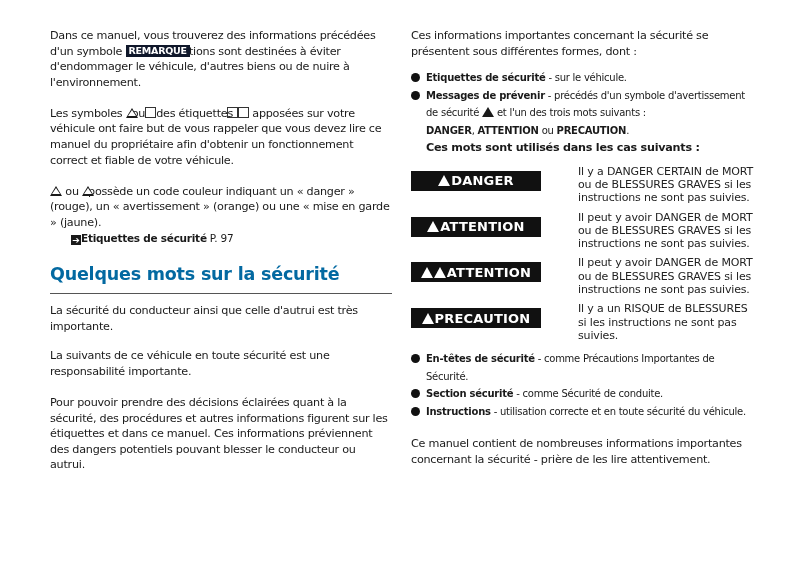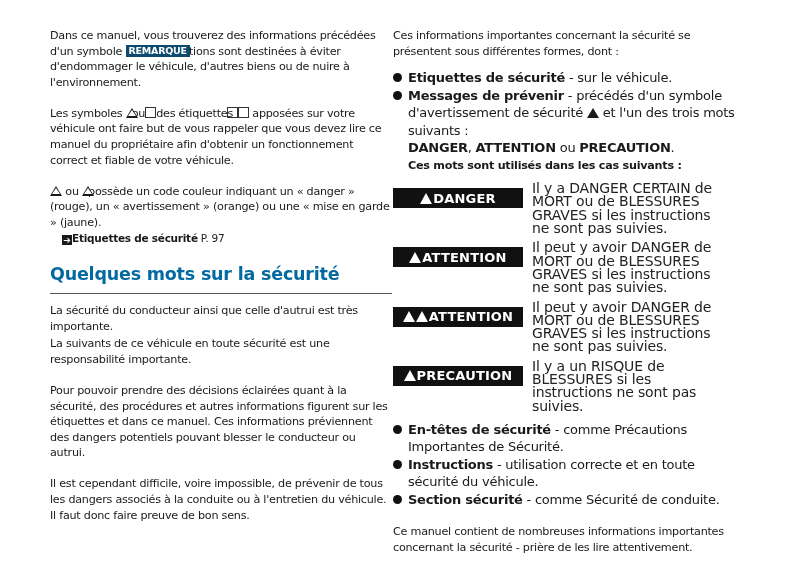--- a/index.html
+++ b/index.html
@@ -1,49 +1,49 @@
 <!DOCTYPE html>
 <html><head>
 <meta charset="utf-8">
 <style>
   html, body { margin: 0; padding: 0; background: #ffffff; }
   body { width: 802px; height: 565px; position: relative; overflow: hidden;
          font-family: "DejaVu Sans", "Liberation Sans", sans-serif; color: #1a1a1a; }
   .page { position: absolute; left: 0; top: 0; width: 802px; height: 565px; }
   .col { position: absolute; top: 28px; }
   .col-left { left: 50px; width: 342px; }
-  .col-right { left: 393px; width: 345px; }
+  .col-right { left: 411px; width: 345px; }
   p { margin: 0; font-size: 11.2px; line-height: 15.6px; letter-spacing: -0.25px; }
   .gap { height: 15.5px; }
-  .inline-badge { display: inline-block; background: #0c4a6e; color: #fff; font-size: 9.5px;
+  .inline-badge { display: inline-block; background: #0f172a; color: #fff; font-size: 9.5px;
                   font-weight: bold; padding: 0 3px; line-height: 12px; vertical-align: 1px; margin-right: -18px; position: relative; }
   .tri { display: inline-block; width: 0; height: 0; border-left: 6px solid transparent; border-right: 6px solid transparent;
          border-bottom: 10px solid #1a1a1a; position: relative; vertical-align: -1px; }
   .tri::after { content: ""; position: absolute; left: -4px; top: 2.5px; border-left: 4px solid transparent;
          border-right: 4px solid transparent; border-bottom: 6.5px solid #fff; }
   .tri.solid::after { display: none; }
   .box { display: inline-block; width: 9px; height: 9px; border: 1px solid #333; vertical-align: -1px; }
   .overlap { margin-left: -6px; }
-  .xref { margin-left: 12px; font-size: 10.5px; }
+  .xref { margin-left: 21px; font-size: 10.5px; }
   .xref b { font-weight: bold; }
   .arrow-box { display: inline-block; width: 10px; height: 10px; background: #1a1a1a; color: #fff;
                font-size: 9px; line-height: 10px; text-align: center; vertical-align: -1px; font-weight: bold; }
   h2 { margin: 0; font-size: 17.5px; font-weight: bold; letter-spacing: -0.2px; color: #0369a1; line-height: 22px; }
   .rule { height: 1px; background: #555; margin-top: 8px; margin-bottom: 9px; }
   ul { list-style: none; margin: 0; padding: 0; }
-  li { position: relative; padding-left: 15px; font-size: 13px; line-height: 17.5px; letter-spacing: -0.25px; }
+  li { position: relative; padding-left: 15px; font-size: 10px; line-height: 17.5px; letter-spacing: -0.25px; }
   li .bullet { position: absolute; left: 0; top: 4px; width: 9px; height: 9px; border-radius: 50%; background: #111; }
   li b { font-weight: bold; }
   .sub { padding-left: 15px; font-size: 11.2px; line-height: 17.5px; letter-spacing: -0.25px; font-weight: bold; }
   .warn-row { display: flex; align-items: flex-start; margin-bottom: 6px; }
   .warn-label { width: 130px; height: 20px; background: #111; color: #fff; font-weight: bold; font-size: 13px;
                 display: flex; align-items: center; justify-content: center; margin-top: 6px; margin-right: 9px; flex: none; letter-spacing: 0.2px; }
   .warn-label .wtri { display: inline-block; width: 0; height: 0; border-left: 6px solid transparent; border-right: 6px solid transparent;
                 border-bottom: 11px solid #fff; margin-right: 1px; vertical-align: -1px; }
-  .warn-text { font-size: 14px; line-height: 13.3px; color: #222; width: 195px; letter-spacing: -0.15px; }
+  .warn-text { font-size: 11px; line-height: 13.3px; color: #222; width: 195px; letter-spacing: -0.15px; margin-left: 28px; }
 </style>
 </head>
 <body>
 
 <div class="page">
 
   <div class="col col-left">
     <p>
       <span>Dans ce manuel, vous trouverez des informations précédées d'un symbole </span><span class="inline-badge">REMARQUE</span><span>mations sont destinées à éviter d'endommager le véhicule, d'autres biens ou de nuire à l'environnement.</span>
     </p>
@@ -54,26 +54,25 @@
     <div class="gap"></div>
     <p>
       <span class="tri"></span><span> ou </span><span class="tri"></span><span class="overlap">possède un code couleur indiquant un « danger » (rouge), un « avertissement » (orange) ou une « mise en garde » (jaune).</span>
     </p>
     <p class="xref">
       <span class="arrow-box">➔</span><b>Etiquettes de sécurité</b><span> P. 97</span>
     </p>
     <div style="height:17px"></div>
     <h2>Quelques mots sur la sécurité</h2>
     <div class="rule"></div>
-    <p style="margin-bottom:2px">La sécurité du conducteur ainsi que celle d'autrui est très importante.</p>
+    <p style="margin-bottom:14px">La sécurité du conducteur ainsi que celle d'autrui est très importante.</p>
     <p>La suivants de ce véhicule en toute sécurité est une responsabilité importante.</p>
     <div class="gap"></div>
     <p>Pour pouvoir prendre des décisions éclairées quant à la sécurité, des procédures et autres informations figurent sur les étiquettes et dans ce manuel. Ces informations préviennent des dangers potentiels pouvant blesser le conducteur ou autrui.</p>
     <div class="gap"></div>
-    <p>Il est cependant difficile, voire impossible, de prévenir de tous les dangers associés à la conduite ou à l'entretien du véhicule. Il faut donc faire preuve de bon sens.</p>
   </div>
 
   <div class="col col-right">
     <p>Ces informations importantes concernant la sécurité se présentent sous différentes formes, dont :</p>
     <div style="height:10px"></div>
     <ul>
       <li>
         <span class="bullet"></span><b>Etiquettes de sécurité</b><span> - sur le véhicule.</span>
       </li>
       <li>
@@ -115,23 +114,23 @@
         <div class="warn-text">Il y a un RISQUE de BLESSURES si les instructions ne sont pas suivies.</div>
       </div>
     </div>
     <div style="height:2px"></div>
 
     <ul>
       <li>
         <span class="bullet"></span><b>En-têtes de sécurité</b><span> - comme Précautions Importantes de Sécurité.</span>
       </li>
       <li>
-        <span class="bullet"></span><b>Instructions</b><span> - utilisation correcte et en toute sécurité du véhicule.</span>
+        <span class="bullet"></span><b>Section sécurité</b><span> - comme Sécurité de conduite.</span>
       </li>
       <li>
-        <span class="bullet"></span><b>Section sécurité</b><span> - comme Sécurité de conduite.</span>
+        <span class="bullet"></span><b>Instructions</b><span> - utilisation correcte et en toute sécurité du véhicule.</span>
       </li>
     </ul>
     <div style="height:16px"></div>
     <p>Ce manuel contient de nombreuses informations importantes concernant la sécurité - prière de les lire attentivement.</p>
   </div>
 
 </div>
 
 </body></html>

